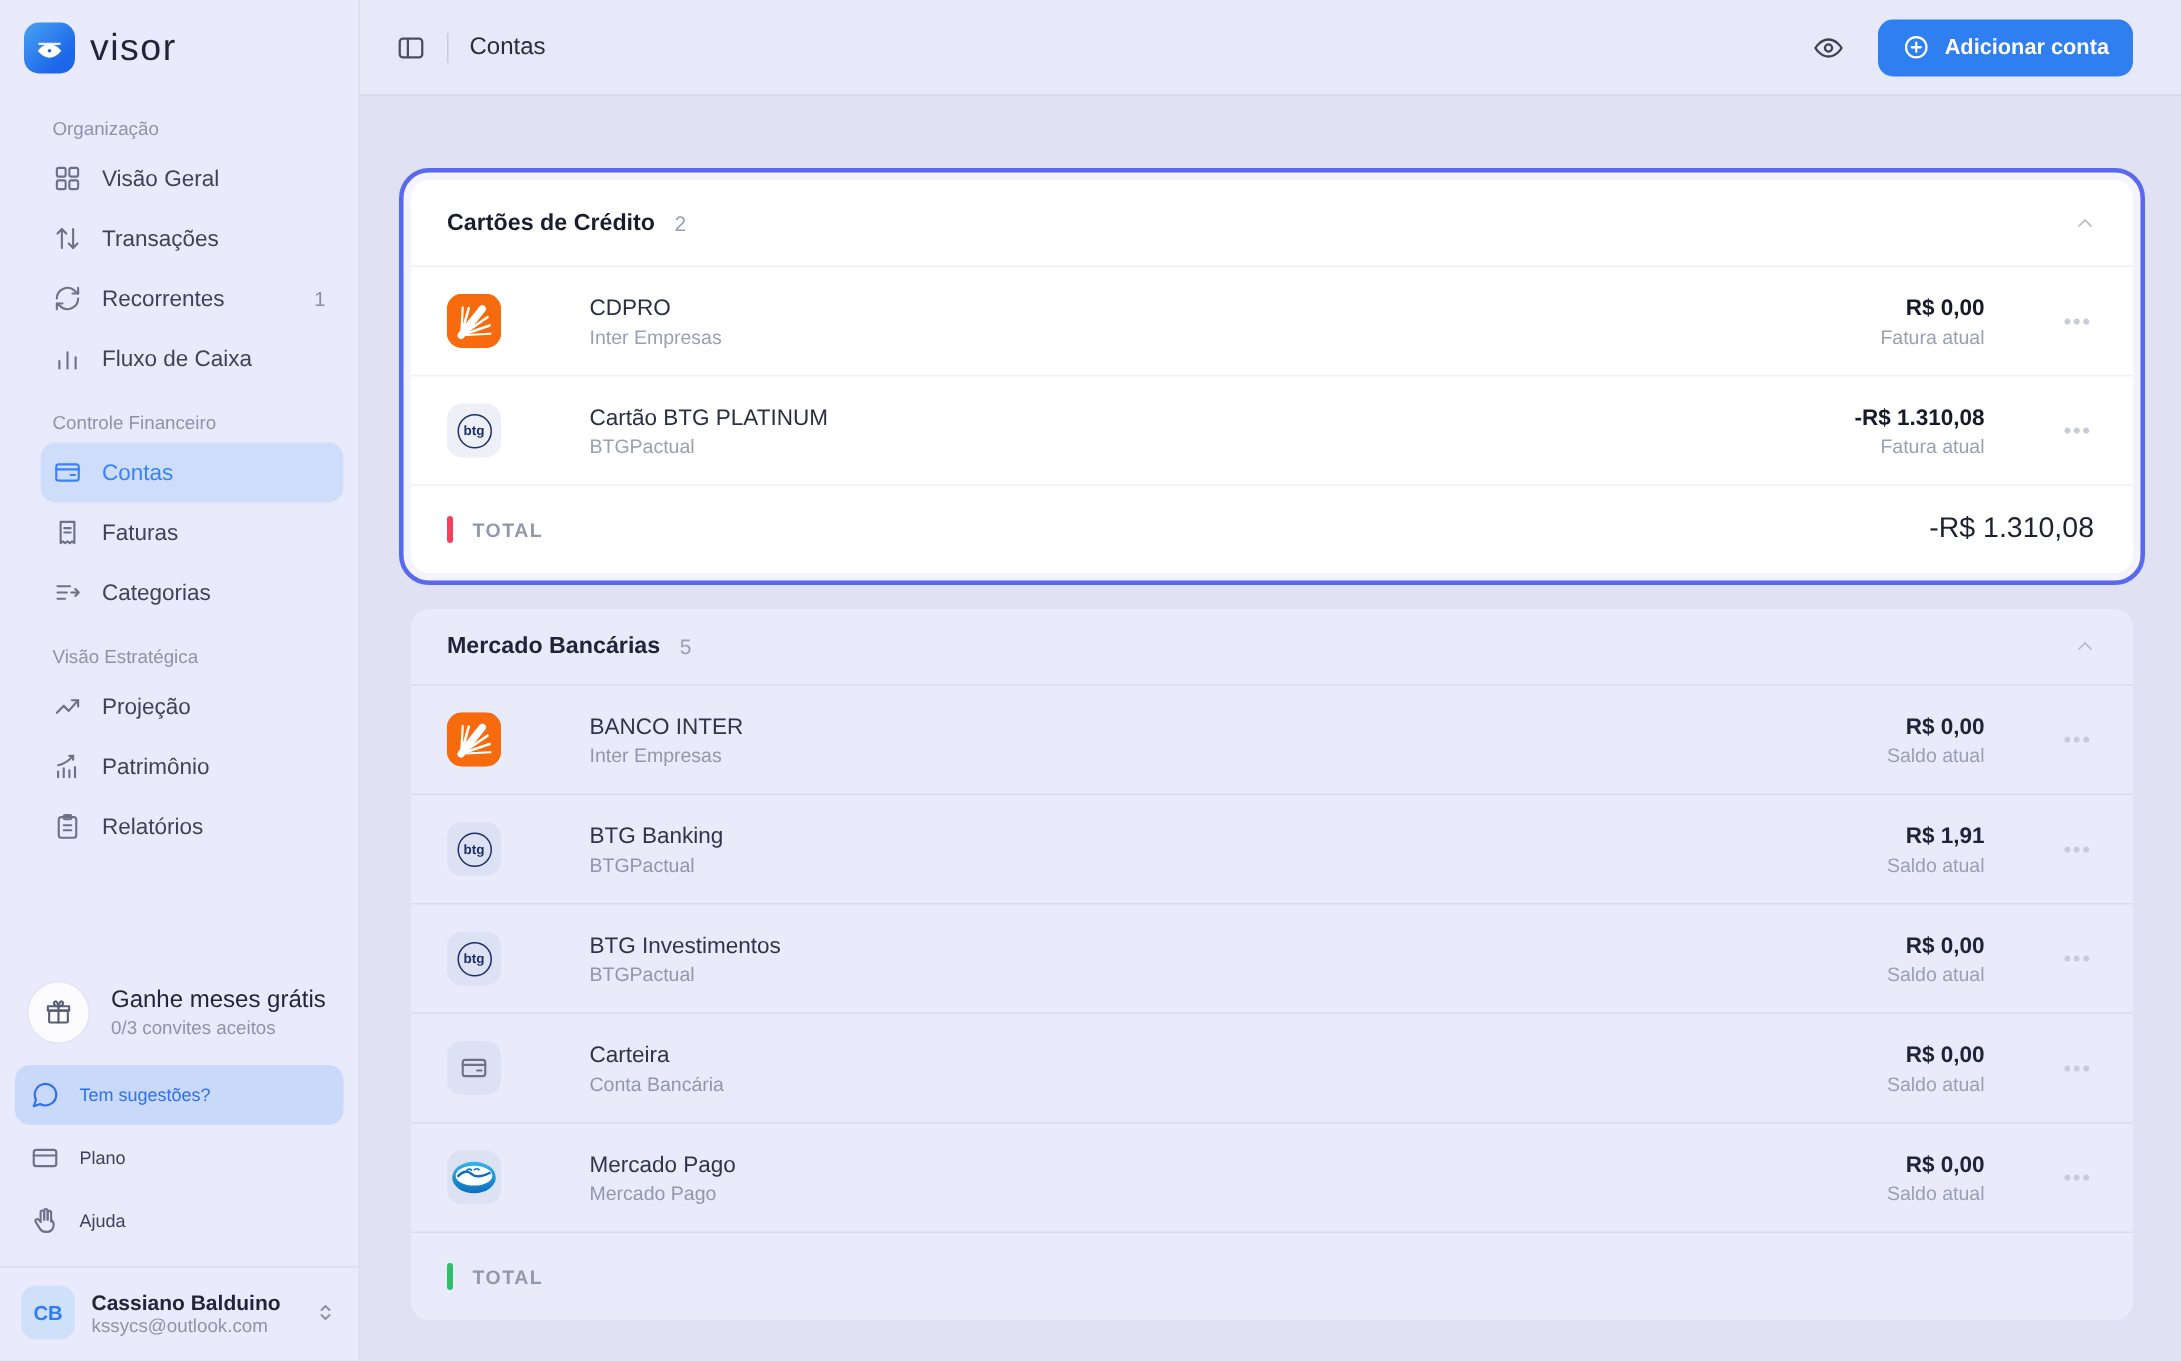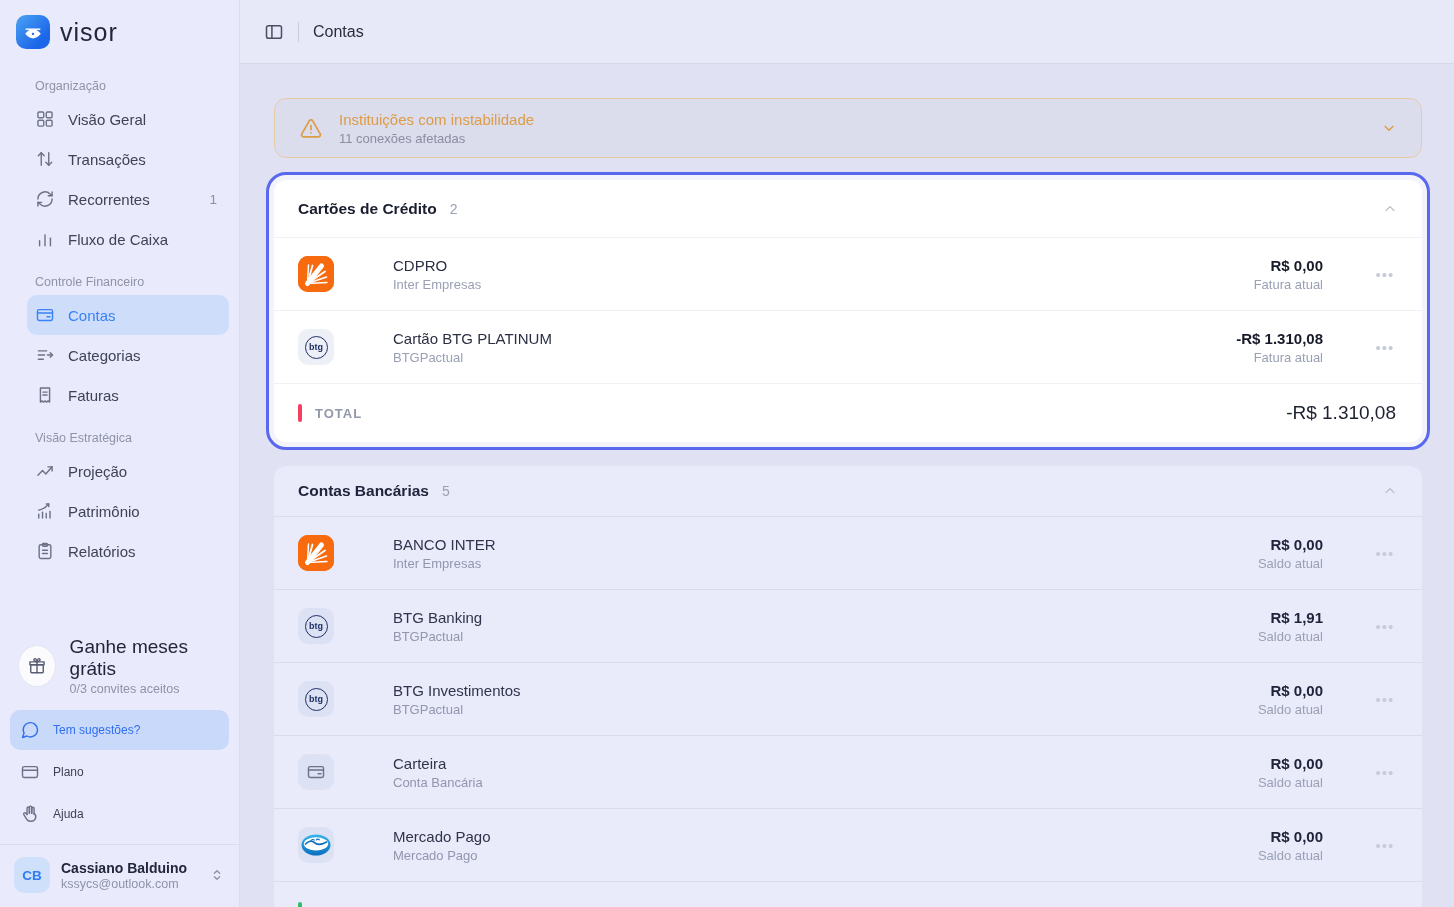--- a/index.html
+++ b/index.html
@@ -34,21 +34,21 @@
   .nav-item.active { background:#cdddfa; color:#3b82f6; font-weight:500; }
   .nav-item.active .nicon { color:#3b82f6; }
   .nav-badge { margin-left:auto; font-size:13.5px; color:#8b8fa6; padding-right:4px; }
 
   .sidebar-bottom { margin-top:auto; padding:10px 10px 0 10px; }
   .referral { display:flex; align-items:center; gap:14px; padding:6px 8px 14px 8px; }
   .referral-icon {
     width:42px; height:42px; border-radius:50%; background:#fbfbfe;
     border:1px solid #e2e4f2; display:flex; align-items:center; justify-content:center; color:#5a5e74;
   }
-  .referral-title { font-size:19px; color:#23263a; font-weight:500; }
+  .referral-title { font-size:16px; color:#23263a; font-weight:500; }
   .referral-sub { font-size:12.5px; color:#8f93a8; margin-top:2px; }
   .pill-item {
     height:40px; display:flex; align-items:center; gap:13px; padding:0 10px;
     border-radius:10px; font-size:12px; color:#3f4357; cursor:pointer; margin-bottom:2px;
   }
   .pill-item .nicon { color:#6e7288; display:flex; }
   .pill-item.active { background:#c9d9f9; color:#2f6ff0; }
   .pill-item.active .nicon { color:#2f6ff0; }
 
   .user-row {
@@ -211,38 +211,38 @@
             <rect x="3" y="5.5" width="18" height="13" rx="2"></rect>
             <path d="M3 9.5h18"></path>
             <path d="M14.5 14h3.5"></path>
           </svg>
         </span>
         <span>Contas</span>
       </div>
       <div class="nav-item">
         <span class="nicon">
           <svg width="20" height="20" viewBox="0 0 24 24" fill="none" stroke="currentColor" stroke-width="1.7" stroke-linecap="round" stroke-linejoin="round">
+            <path d="M6.5 3.5h11v17l-1.8-1.4-1.8 1.4-1.9-1.4-1.9 1.4-1.8-1.4-1.8 1.4z"></path>
+            <path d="M9.5 8.5h5"></path>
+            <path d="M9.5 12h5"></path>
+          </svg>
+        </span>
+        <span>Faturas</span>
+      </div>
+      <div class="nav-item">
+        <span class="nicon">
+          <svg width="20" height="20" viewBox="0 0 24 24" fill="none" stroke="currentColor" stroke-width="1.7" stroke-linecap="round" stroke-linejoin="round">
             <path d="M4 7h10"></path>
             <path d="M4 12h7.5"></path>
             <path d="M4 17h6"></path>
             <path d="M15 12h5.5"></path>
             <path d="m18.3 9.3 2.7 2.7-2.7 2.7"></path>
           </svg>
         </span>
         <span>Categorias</span>
-      </div>
-      <div class="nav-item">
-        <span class="nicon">
-          <svg width="20" height="20" viewBox="0 0 24 24" fill="none" stroke="currentColor" stroke-width="1.7" stroke-linecap="round" stroke-linejoin="round">
-            <path d="M6.5 3.5h11v17l-1.8-1.4-1.8 1.4-1.9-1.4-1.9 1.4-1.8-1.4-1.8 1.4z"></path>
-            <path d="M9.5 8.5h5"></path>
-            <path d="M9.5 12h5"></path>
-          </svg>
-        </span>
-        <span>Faturas</span>
       </div>
       <div class="nav-label">Visão Estratégica</div>
       <div class="nav-item">
         <span class="nicon">
           <svg width="20" height="20" viewBox="0 0 24 24" fill="none" stroke="currentColor" stroke-width="1.7" stroke-linecap="round" stroke-linejoin="round">
             <path d="m3.5 17 5.5-5.5 4 4L20.5 7"></path>
             <path d="M15.5 7h5v5"></path>
           </svg>
         </span>
         <span>Projeção</span>
@@ -339,41 +339,40 @@
 <div class="main">
   <header class="topbar">
     <span class="tb-toggle">
       <svg width="20" height="20" viewBox="0 0 24 24" fill="none" stroke="currentColor" stroke-width="1.8" stroke-linejoin="round">
           <rect x="3" y="4.5" width="18" height="15" rx="2.5"></rect>
           <path d="M9.5 4.5v15"></path>
         </svg>
     </span>
     <span class="tb-divider"></span>
     <span class="tb-title">Contas</span>
-  </header>
-
-  <div class="content">
-    <div class="banner">
-      <span class="banner-icon">
-        <svg width="24" height="24" viewBox="0 0 24 24" fill="none" stroke="currentColor" stroke-width="1.7" stroke-linecap="round" stroke-linejoin="round">
-          <path d="m21.2 17.8-7.5-13a2 2 0 0 0-3.4 0l-7.5 13A2 2 0 0 0 4.5 20.8h15a2 2 0 0 0 1.7-3z"></path>
-            <path d="M12 9.5v4"></path>
-            <path d="M12 16.8h.01"></path>
+    <div class="tb-right">
+      <span class="tb-eye">
+        <svg width="22" height="22" viewBox="0 0 24 24" fill="none" stroke="currentColor" stroke-width="1.7" stroke-linecap="round" stroke-linejoin="round">
+          <path d="M2.5 12s3.5-6.2 9.5-6.2S21.5 12 21.5 12 18 18.2 12 18.2 2.5 12 2.5 12z"></path>
+            <circle cx="12" cy="12" r="2.6"></circle>
         </svg>
       </span>
-      <div>
-        <div class="banner-title">Instituições com instabilidade</div>
-        <div class="banner-sub">11 conexões afetadas</div>
-      </div>
-      <span class="banner-caret">
-        <svg width="16" height="16" viewBox="0 0 24 24" fill="none" stroke="currentColor" stroke-width="2" stroke-linecap="round" stroke-linejoin="round">
-            <path d="m6 9.5 6 6 6-6"></path>
-          </svg>
-      </span>
+      <button class="btn-primary">
+        <span style="display:flex">
+          <svg width="19" height="19" viewBox="0 0 24 24" fill="none" stroke="#fff" stroke-width="1.9" stroke-linecap="round">
+              <circle cx="12" cy="12" r="8.6"></circle>
+              <path d="M12 8.2v7.6M8.2 12h7.6"></path>
+            </svg>
+        </span>
+        <span>Adicionar conta</span>
+      </button>
     </div>
+  </header>
+
+  <div class="content">
 
     <div id="cards-container">
         <section class="card focused">
           <div class="card-header">
             <span class="card-title">Cartões de Crédito</span>
             <span class="card-count">2</span>
             <span class="card-caret">
               <svg width="16" height="16" viewBox="0 0 24 24" fill="none" stroke="currentColor" stroke-width="1.7" stroke-linecap="round" stroke-linejoin="round">
                 <path d="m6 14.5 6-6 6 6"></path>
               </svg>
@@ -418,21 +417,21 @@
             <div class="row-menu">•••</div>
           </div>
           <div class="total-row">
             <span class="total-bar" style="background: rgb(244, 63, 94);"></span>
             <span class="total-label">TOTAL</span>
             <span class="total-amount">-R$ 1.310,08</span>
           </div>
         </section>
         <section class="card tinted">
           <div class="card-header">
-            <span class="card-title">Contas Bancárias</span>
+            <span class="card-title">Mercado Bancárias</span>
             <span class="card-count">5</span>
             <span class="card-caret">
               <svg width="16" height="16" viewBox="0 0 24 24" fill="none" stroke="currentColor" stroke-width="1.7" stroke-linecap="round" stroke-linejoin="round">
                 <path d="m6 14.5 6-6 6 6"></path>
               </svg>
             </span>
           </div>
           <div class="acct-row">
             <div class="acct-icon tile-inter">
               <svg width="36" height="36" viewBox="0 0 36 36">

